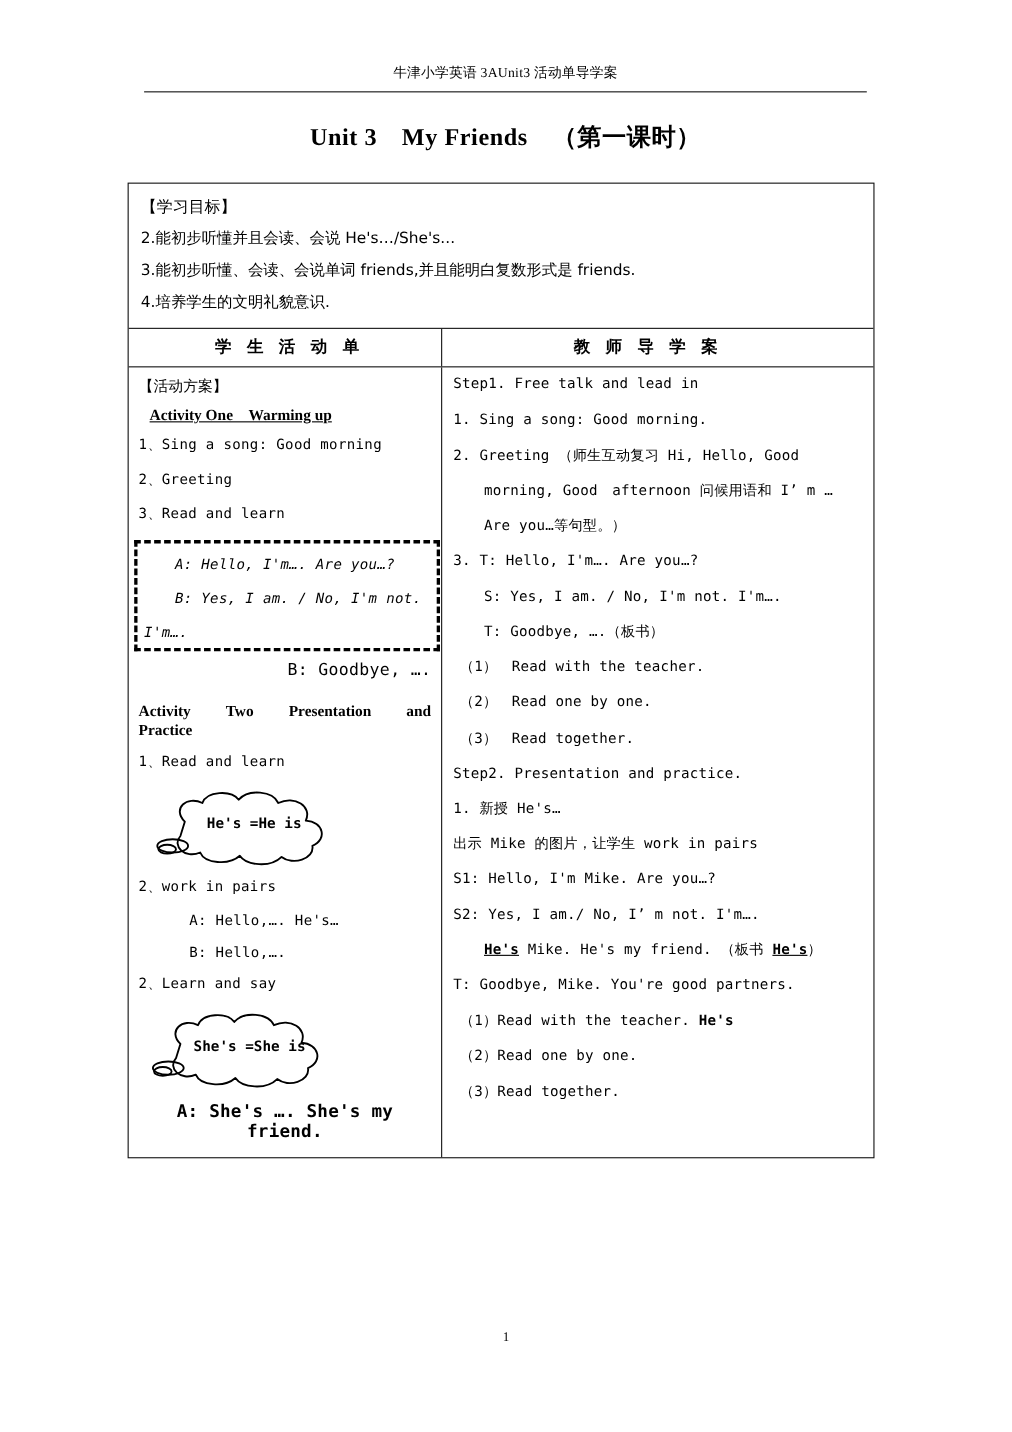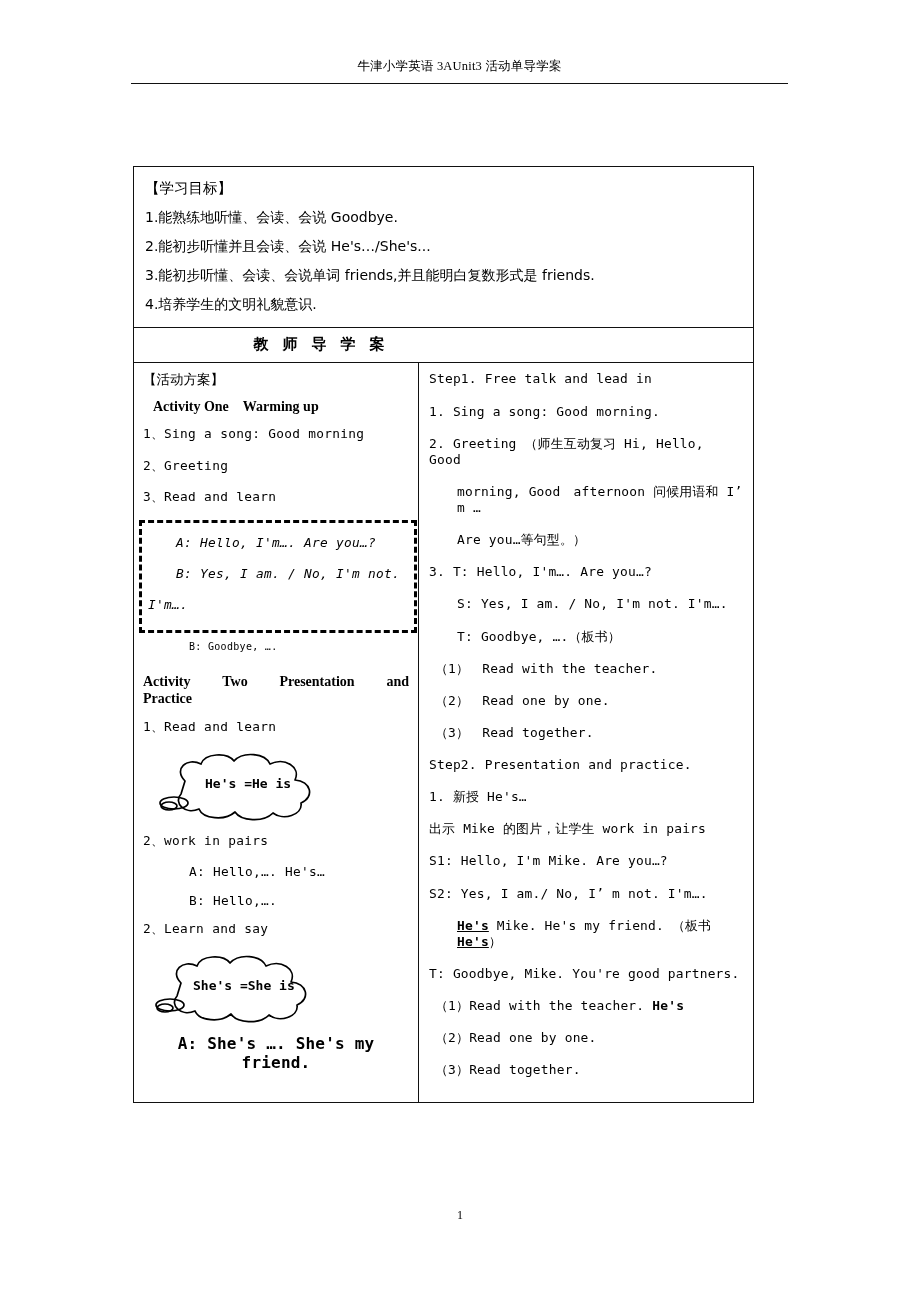--- a/index.html
+++ b/index.html
@@ -52,23 +52,23 @@
     text-align: center;
     font-size: 22px;
     font-weight: bold;
     letter-spacing: 0.5px;
     font-family: "Liberation Serif", "DejaVu Serif", serif;
   }
 
   
   .tbl {
     position: absolute;
-    left: 133px;
+    left: 116px;
     top: 166px;
-    width: 621px;
+    width: 679px;
     border: 1.5px solid #111;
     box-sizing: border-box;
   }
   .row-objectives {
     border-bottom: 1.5px solid #111;
     padding: 10px 11px 12px 11px;
   }
   .row-colheads {
     display: flex;
     border-bottom: 1.5px solid #111;
@@ -119,21 +119,21 @@
     font-size: 13.5px;
     font-family: "DejaVu Sans", "Liberation Sans", sans-serif;
     margin: 0 0 9px 0;
   }
   .act-title {
     font-size: 14px;
     font-weight: bold;
     font-family: "Liberation Serif", "DejaVu Serif", serif;
     margin: 0 0 10px 0;
   }
-  .act-title.one { padding-left: 10px; }
+  .act-title.one { padding-left: 10px; text-decoration: underline; }
   .act-title.two {
     display: flex;
     justify-content: space-between;
     margin-bottom: 0;
   }
   .act-title.two-2 { margin: 1px 0 12px 0; }
 
   .l-item {
     font-size: 12.8px;
     font-family: "DejaVu Sans Mono", "Liberation Mono", monospace;
@@ -163,28 +163,29 @@
   .dash-box .dline {
     font-size: 12.8px;
     font-family: "DejaVu Sans Mono", "Liberation Mono", monospace;
     margin: 0 0 16px 0;
     padding-left: 28px;
     letter-spacing: 0.3px;
     font-style: italic;
   }
   .dash-box .dline.last {
     padding-left: 0;
-    margin-bottom: 12px;
+    margin-bottom: 0;
   }
   .after-box {
-    font-size: 10px;
+    font-size: 15px;
     font-family: "DejaVu Sans Mono", "Liberation Mono", monospace;
     padding-left: 46px;
     margin: 8px 0 22px 0;
     letter-spacing: 0.3px;
+    text-align: right;
   }
 
   
   .cloud-wrap {
     position: relative;
     height: 72px;
     margin: 4px 0 10px 0;
   }
   .cloud-wrap.second { height: 74px; margin: 2px 0 8px 0; }
   .cloud-svg { position: absolute; left: 0; top: 0; }
@@ -231,32 +232,33 @@
   }
 </style>
 </head>
 <body>
 
 <div class="page">
 
   <div class="doc-header">牛津小学英语 3AUnit3 活动单导学案</div>
   <div class="header-rule"></div>
 
+  <div class="doc-title">Unit 3　My Friends　（第一课时）</div>
 
   <div class="tbl">
 
     <div class="row-objectives">
       <div class="obj-head">【学习目标】</div>
-      <div class="obj-line">1.能熟练地听懂、会读、会说 Goodbye.</div>
       <div class="obj-line">2.能初步听懂并且会读、会说 He's…/She's...</div>
       <div class="obj-line">3.能初步听懂、会读、会说单词 friends,并且能明白复数形式是 friends.</div>
       <div class="obj-line">4.培养学生的文明礼貌意识.</div>
     </div>
 
     <div class="row-colheads">
+      <div class="colhead left">学生活动单</div>
       <div class="colhead right">教师导学案</div>
     </div>
 
     <div class="row-body">
 
       <div class="cell-left">
 
         <div class="sec-head">【活动方案】</div>
 
         <div class="act-title one">Activity One　Warming up</div>

